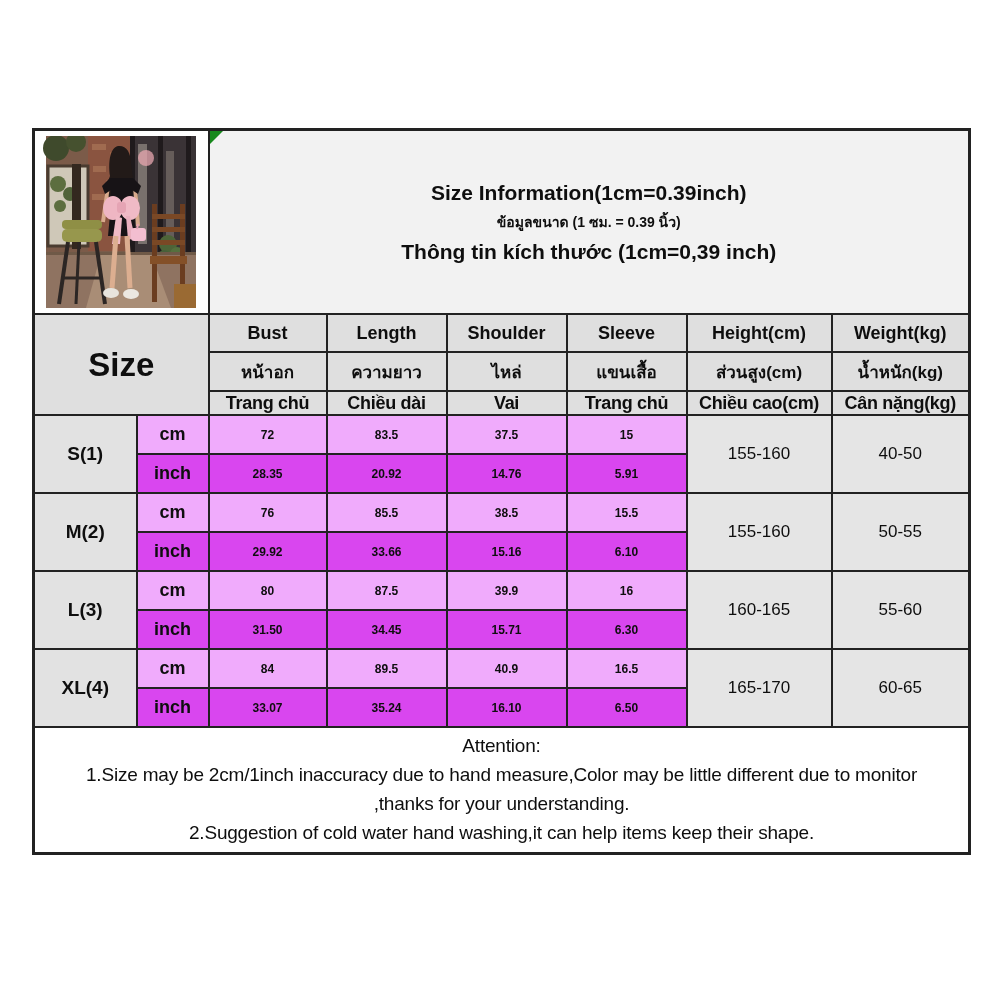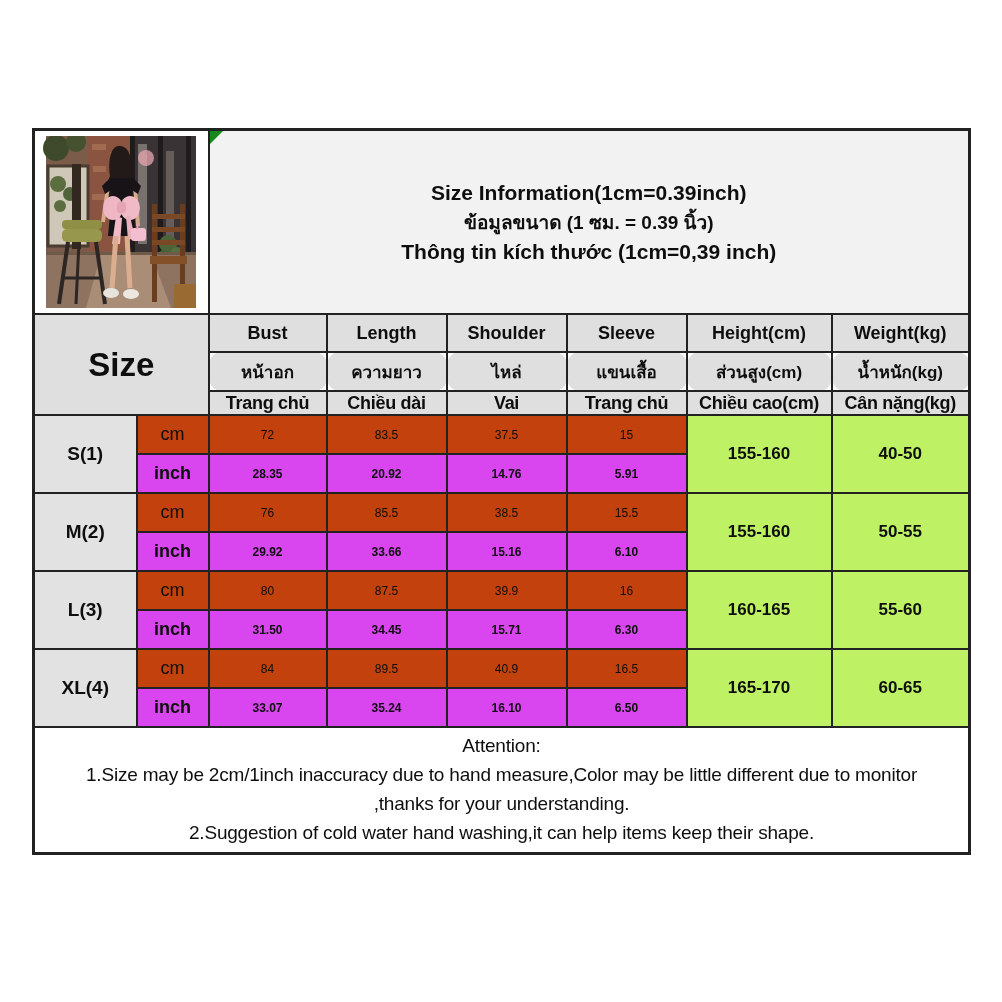--- a/index.html
+++ b/index.html
@@ -35,40 +35,40 @@
   .photo-cell { background: #ffffff; height: 184px; padding: 5px; }
   .photo-cell svg { display: block; margin: 0 auto; }
   .title-cell { background: #f2f2f2; position: relative; }
   .corner-marker {
     position: absolute; left: 0; top: 0;
     width: 0; height: 0;
     border-top: 13px solid #17891c;
     border-right: 13px solid transparent;
   }
   .title-line1, .title-line3 { font-size: 21px; font-weight: bold; line-height: 30px; }
-  .title-line2 { font-size: 19px; font-weight: bold; line-height: 29px; }
+  .title-line2 { font-size: 14px; font-weight: bold; line-height: 29px; }
 
   
   .size-head { background: #dfdfdf; font-size: 33px; font-weight: bold; }
   .hdr { background: #dfdfdf; font-weight: bold; }
   tr.hdr-en  { height: 38px; }
   tr.hdr-th  { height: 39px; }
   tr.hdr-vi  { height: 24px; }
   tr.hdr-en .hdr { font-size: 18px; }
-  tr.hdr-th .hdr { font-size: 17px; border-radius: 13px; }
+  tr.hdr-th .hdr { font-size: 17px; }
   tr.hdr-vi .hdr { font-size: 18px; letter-spacing: -0.3px; }
 
   
   tr.data-row { height: 39px; }
   .size-name { background: #e2e2e2; font-size: 19px; font-weight: bold; }
   .unit { font-size: 18px; font-weight: bold; }
   .val  { font-size: 12px; }
-  .cm-bg  { background: #c2410c; font-weight: normal; }
+  .cm-bg  { background: #f0abfc; font-weight: bold; }
   .inch-bg { background: #d946ef; font-weight: bold; }
-  .hw { background: #bef264; font-size: 17px; font-weight: bold; }
+  .hw { background: #e5e5e5; font-size: 17px; font-weight: normal; }
 
   
   .attention-cell {
     height: 126px;
     background: #ffffff;
     text-align: center;
     vertical-align: top !important;
     padding: 3px 8px;
     white-space: normal !important;
   }

